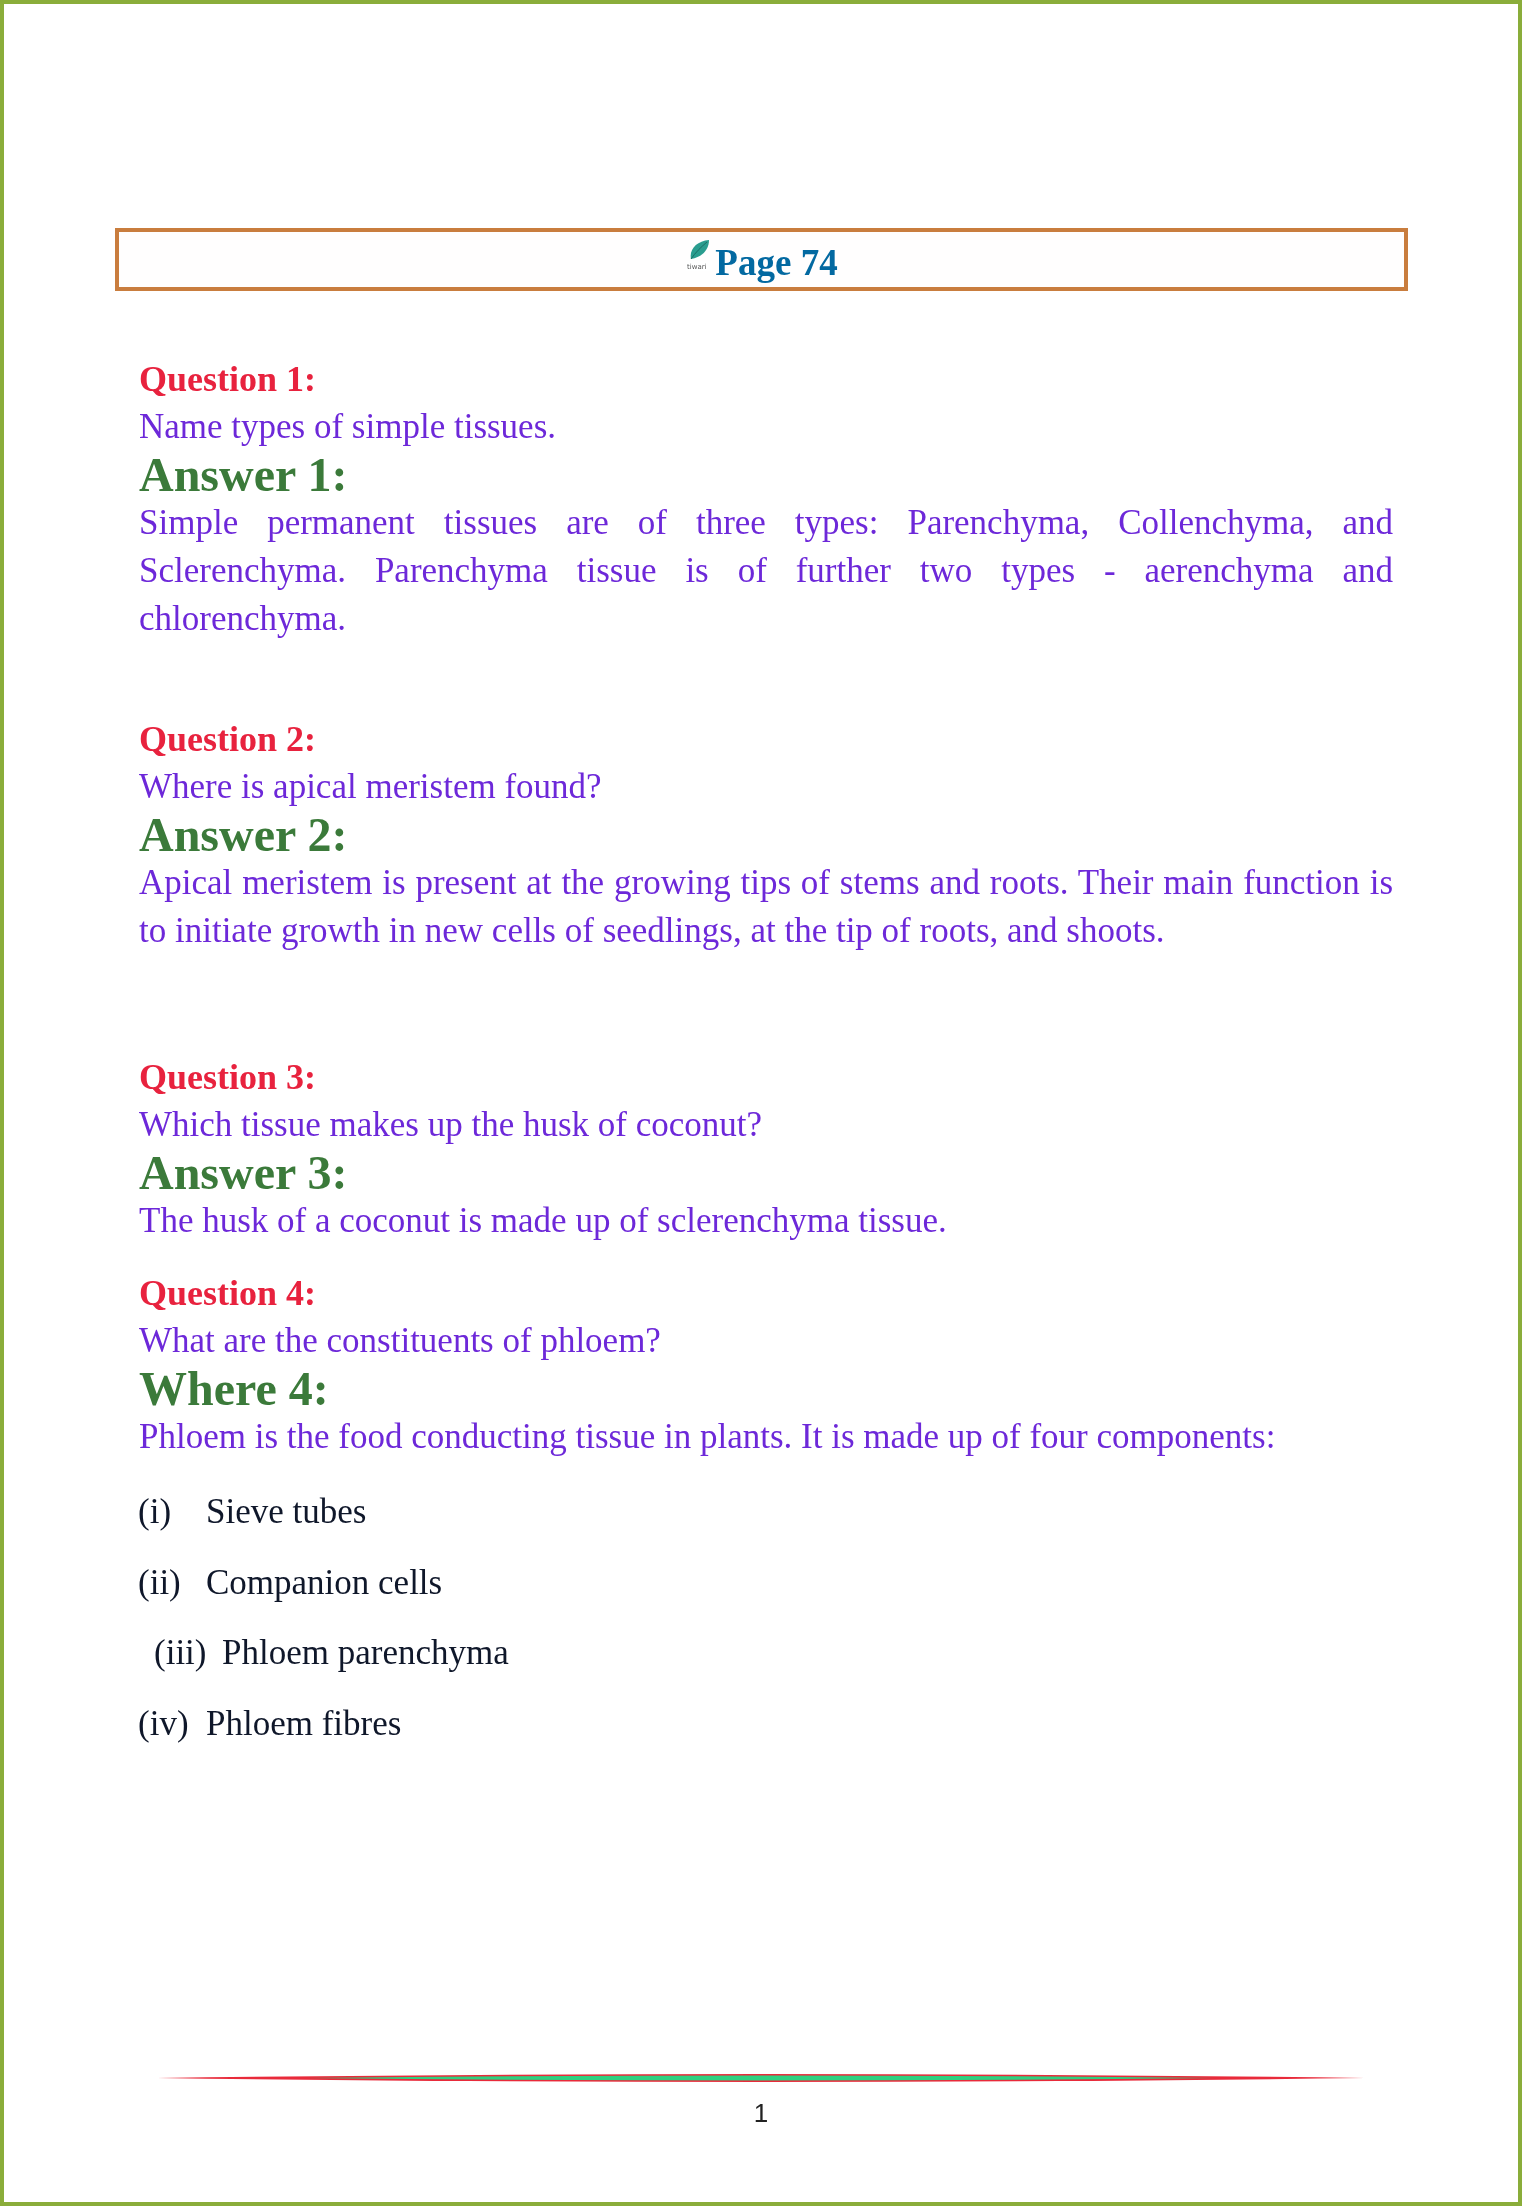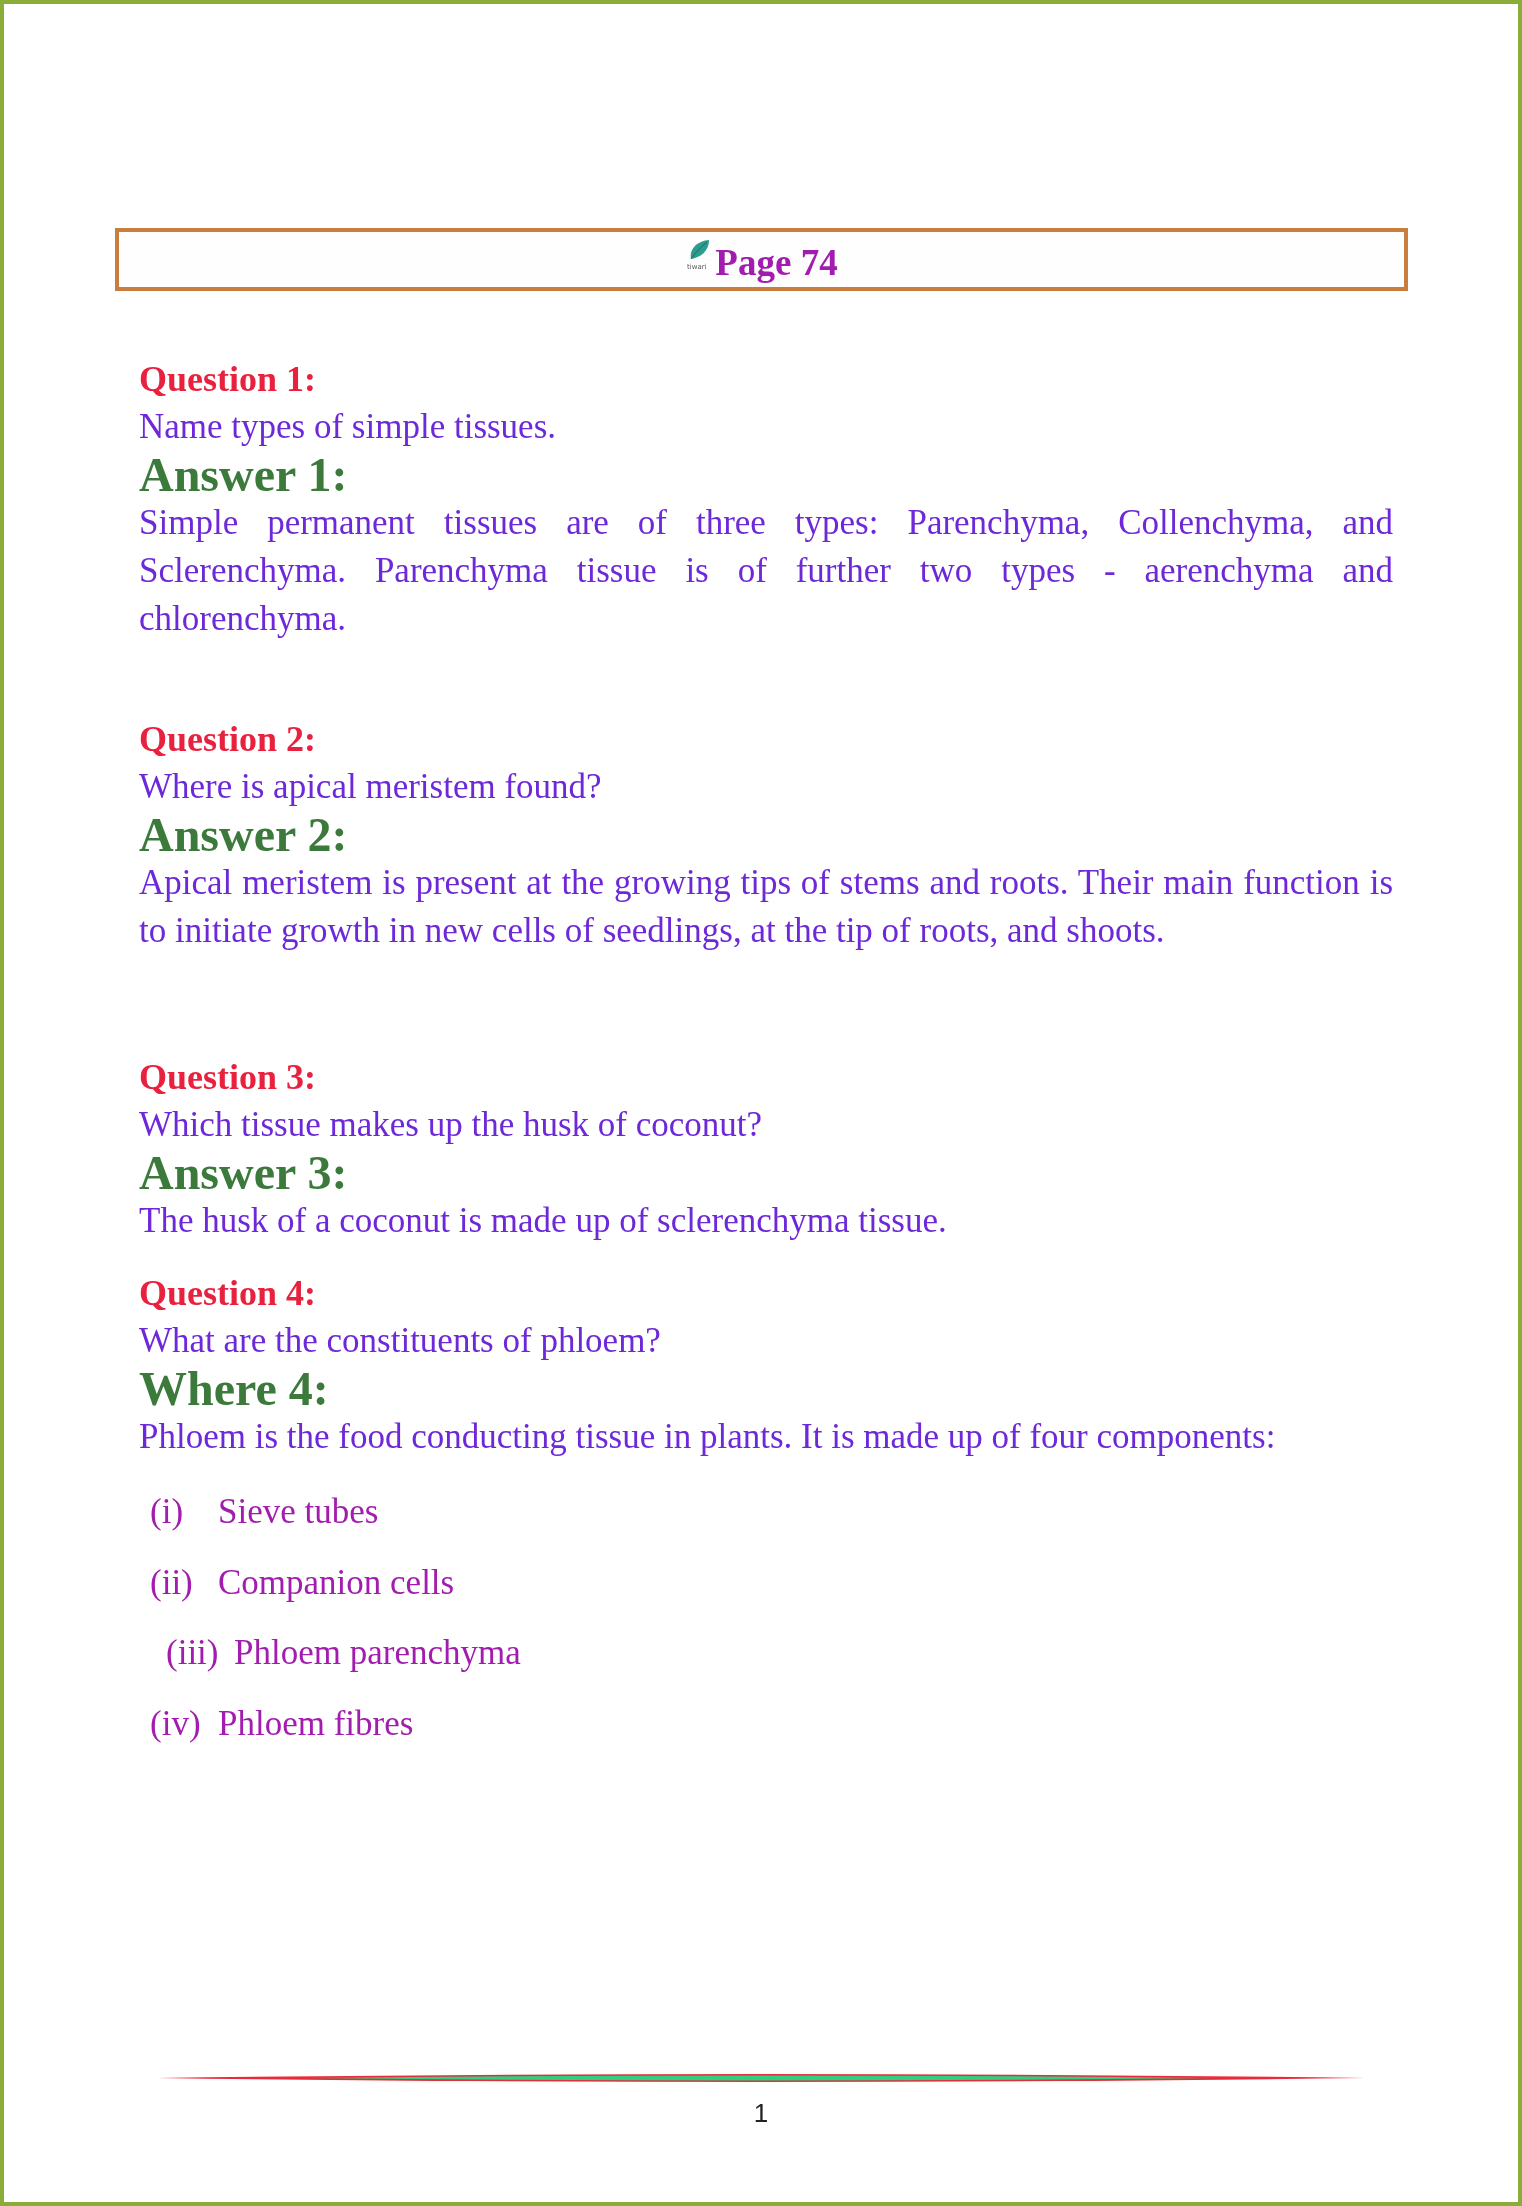--- a/index.html
+++ b/index.html
@@ -24,33 +24,33 @@
     border: 4px solid #c97d3e;
     display: flex; align-items: center; justify-content: center;
     background: #fffefe;
   }
   .header-inner { display: flex; align-items: flex-end; gap: 2px; }
   .logo { width: 28px; height: 34px; position: relative; margin-bottom: 8px; }
   .logo svg { display: block; }
   .header-title {
     font-family: "Liberation Serif", serif;
     font-weight: bold; font-size: 37px;
-    color: #a21caf; line-height: 1;
+    color: #0369a1; line-height: 1;
   }
   .content {
     position: absolute; left: 134px; top: 355px;
     width: 1254px;
     font-size: 35px; line-height: 48px;
   }
   .q-label { color: #e8223e; font-weight: bold; font-size: 36px; }
   .a-label { color: #3b7a3a; font-weight: bold; font-size: 48px; }
   .text { color: #6d28d9; }
   .justify { text-align: justify; text-align-last: left; }
   .block { position: absolute; left: 5px; width: 1254px; }
-  .list-item { position: absolute; left: 16px; font-size: 35px; line-height: 48px; color: #a21caf; }
+  .list-item { position: absolute; left: 4px; font-size: 35px; line-height: 48px; color: #0f172a; }
   .list-num { display: inline-block; width: 68px; }
   .footer-line {
     position: absolute; left: 157px; top: 2070px;
     width: 1208px; height: 12px;
   }
   .page-number {
     position: absolute; left: 0; width: 1522px; top: 2098px;
     text-align: center;
     font-family: "Liberation Sans", sans-serif;
     font-size: 26px; color: #222;

